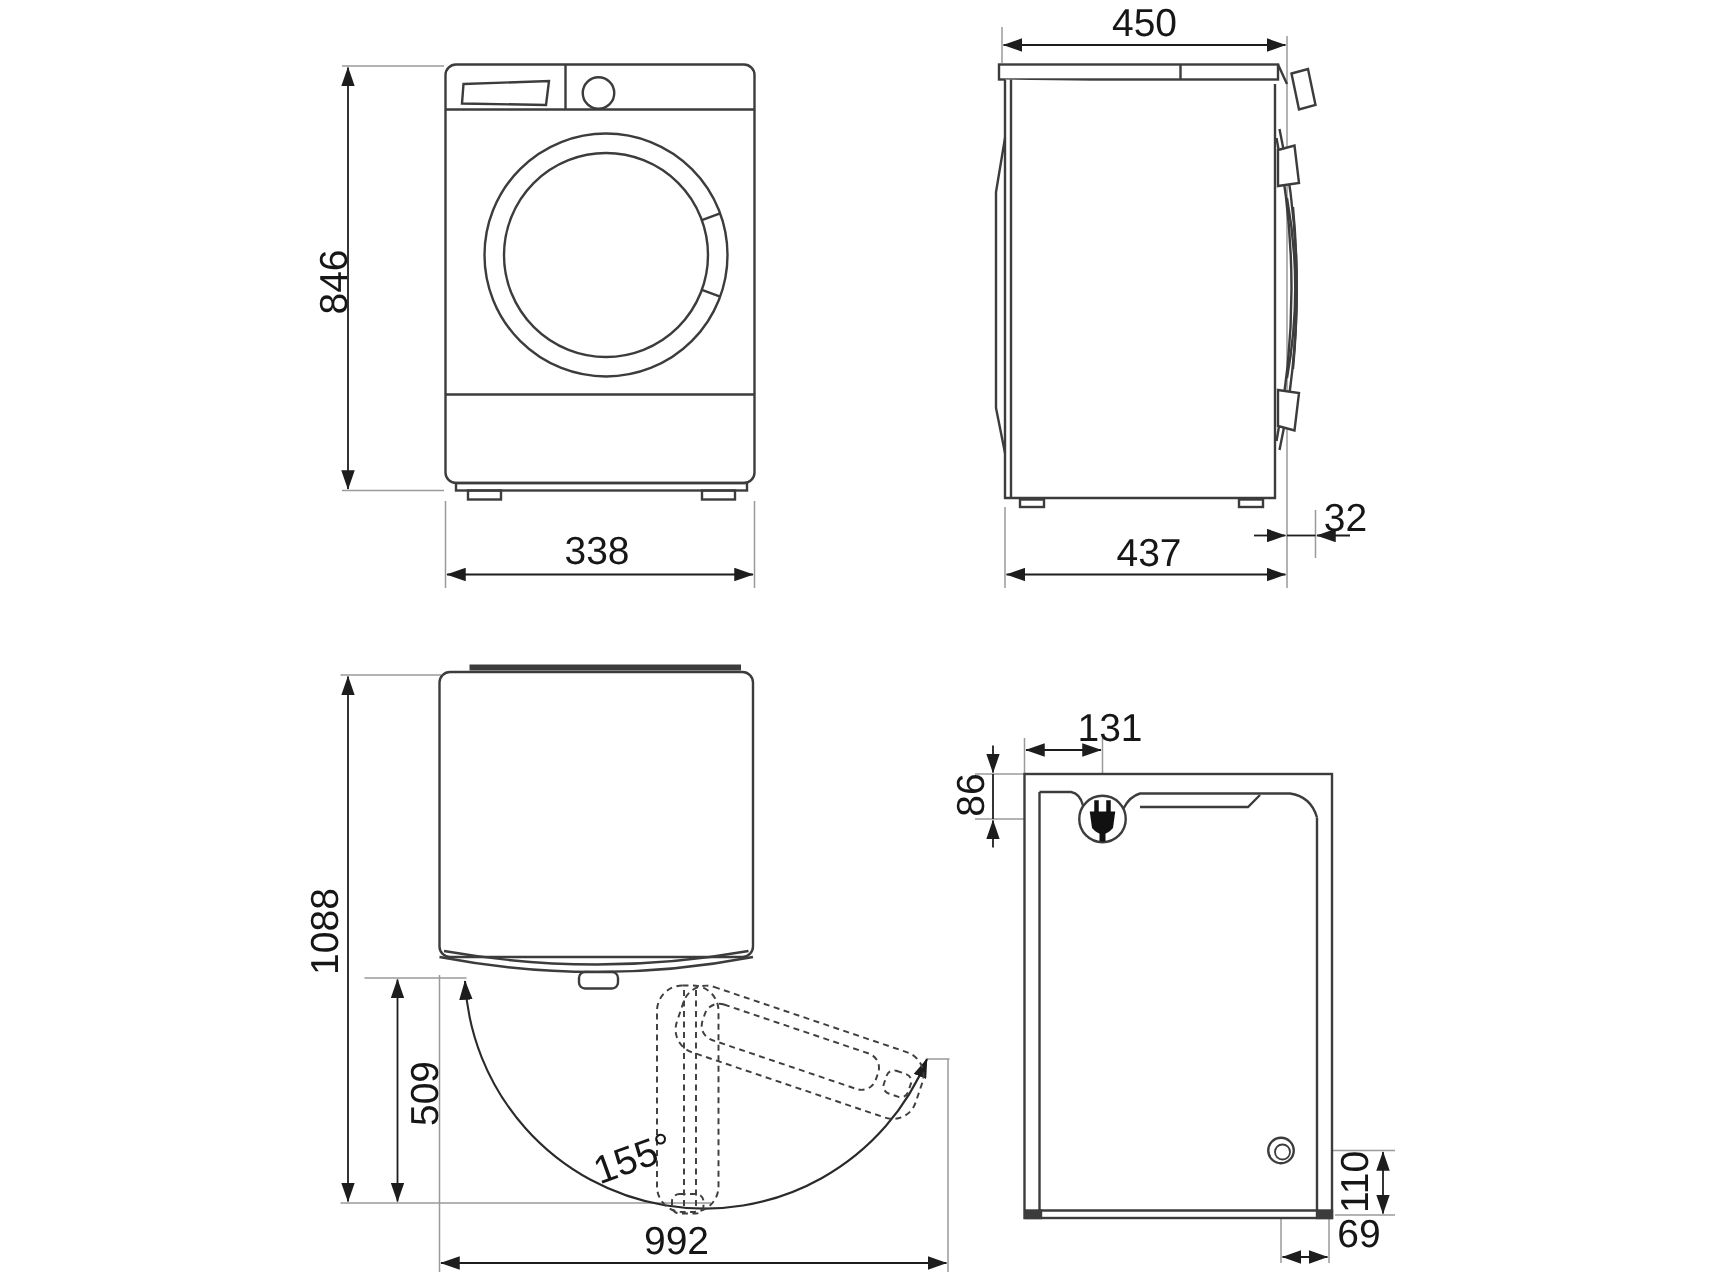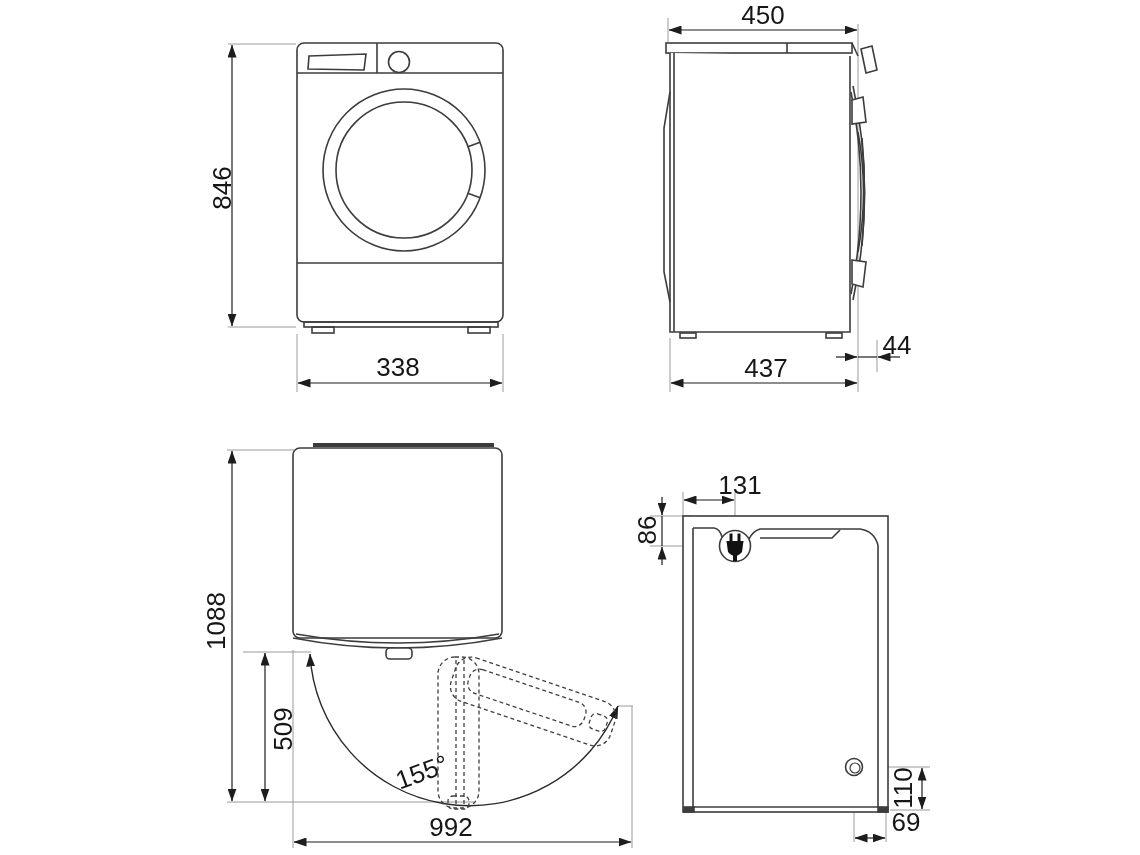--- a/index.html
+++ b/index.html
@@ -178,21 +178,21 @@
         <circle cx="855" cy="768" r="5" stroke-width="1.2"></circle>
       </g>
     </g>
   </svg>
 
   <span class="dim rot90" style="left:222px;top:188px">846</span>
   <span class="dim" style="left:398px;top:367px">338</span>
 
   <span class="dim" style="left:763px;top:15px">450</span>
   <span class="dim" style="left:766px;top:368px">437</span>
-  <span class="dim" style="left:897px;top:345px">44</span>
+  <span class="dim" style="left:897px;top:345px">32</span>
 
   <span class="dim rot90" style="left:216px;top:621px">1088</span>
   <span class="dim rot90" style="left:283px;top:729px">509</span>
   <span class="dim rot20" style="left:422px;top:772px">155°</span>
   <span class="dim" style="left:451px;top:827px">992</span>
 
   <span class="dim" style="left:740px;top:485px">131</span>
   <span class="dim rot90" style="left:647px;top:530px">86</span>
   <span class="dim rot90" style="left:903px;top:788px">110</span>
   <span class="dim" style="left:906px;top:822px">69</span>

